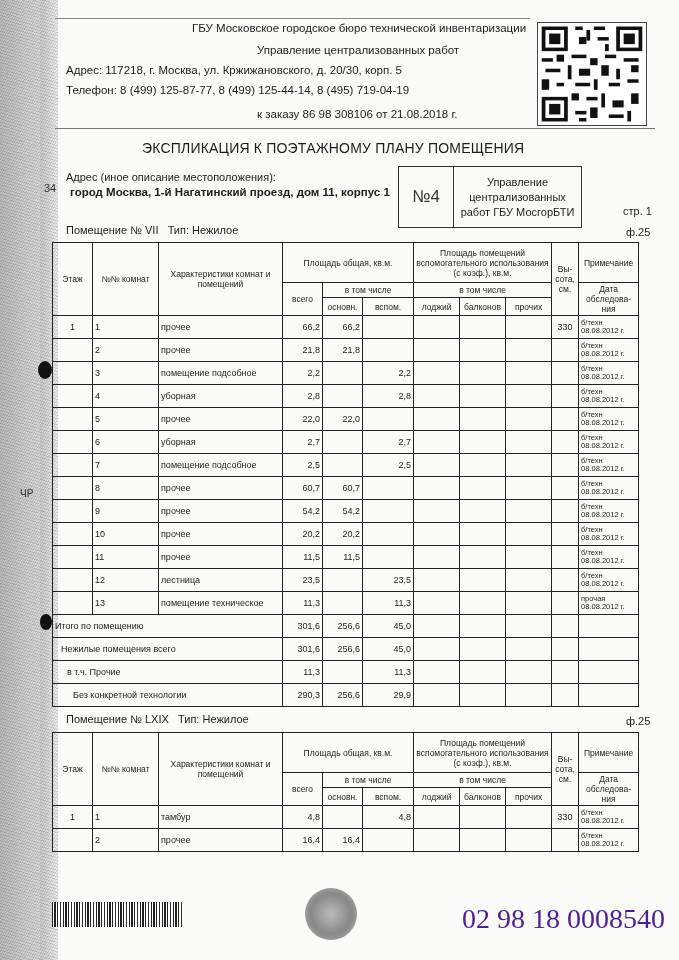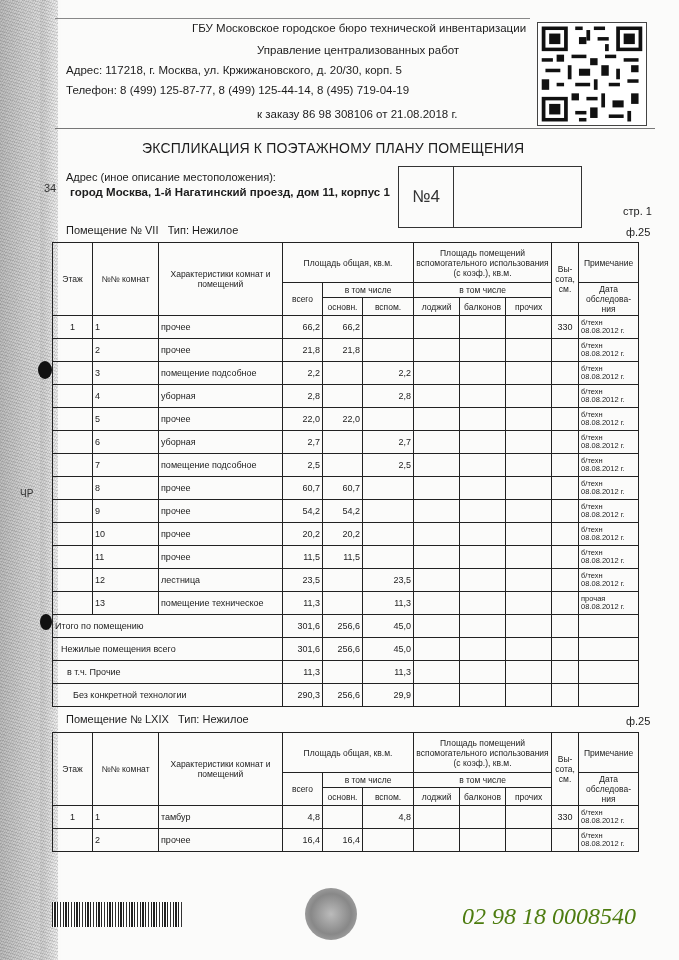--- a/index.html
+++ b/index.html
@@ -31,21 +31,21 @@
   table.grid td.l{text-align:left;}
   table.grid td.hd{white-space:normal;text-align:center;line-height:10px;font-size:8.5px;}
   table.grid td.note{font-size:7.5px;line-height:8.5px;white-space:normal;padding-left:2px;}
   table.grid td.sum{text-align:left;}
   .qr{position:absolute;left:537px;top:22px;width:108px;height:102px;border:1px solid #444;background:#fff;}
   .qr svg{width:100%;height:100%;display:block;}
   .barcode{position:absolute;left:52px;top:902px;width:130px;height:25px;
      background:repeating-linear-gradient(90deg,#222 0 1px,#fff 1px 2px,#222 2px 4px,#fff 4px 5px,#222 5px 6px,#fff 6px 8px,#333 8px 9px,#fff 9px 11px);}
   .seal{position:absolute;left:305px;top:888px;width:52px;height:52px;border-radius:50%;
      background:radial-gradient(circle,#bbb 0%,#888 55%,#999 70%,#ccc 100%);}
-  .docnum{position:absolute;left:462px;top:903px;font-family:"Liberation Serif",serif;font-size:24px;color:#4d7c0f;font-style:italic;}
+  .docnum{position:absolute;left:462px;top:903px;font-family:"Liberation Serif",serif;font-size:28px;color:#4c1d95;}
   .topline{position:absolute;left:55px;top:18px;width:475px;height:1px;background:#888;}
   .sepline{position:absolute;left:55px;top:128px;width:600px;height:1px;background:#777;}
 </style>
 </head>
 <body>
 
 <div class="scanstrip"></div>
 <div class="scanstrip2"></div>
 <div class="hole" style="left:38px;top:361px;"></div>
 <div class="hole" style="left:40px;top:614px;width:12px;height:16px;"></div>
@@ -112,20 +112,25 @@
 
 <div class="sepline"></div>
 
 <div class="abs title" style="left:128px;top:140px;">ЭКСПЛИКАЦИЯ К ПОЭТАЖНОМУ ПЛАНУ ПОМЕЩЕНИЯ</div>
 
 <div class="abs addr-label" style="left:52px;top:171px;">Адрес (иное описание местоположения):</div>
 <div class="abs addr-value" style="left:56px;top:186px;">город Москва, 1-й Нагатинский проезд, дом 11, корпус 1</div>
 
 <div class="stamp">
   <div class="num">№4</div>
+  <div class="org">
+    <span>Управление</span>
+    <span>централизованных</span>
+    <span>работ ГБУ МосгорБТИ</span>
+  </div>
 </div>
 <div class="abs small" style="left:609px;top:205px;">стр. 1</div>
 
 <div class="abs small" style="left:52px;top:224px;">
   <span>Помещение № VII</span>&nbsp;&nbsp;&nbsp;<span>Тип: Нежилое</span>
 </div>
 <div class="abs small" style="left:612px;top:226px;">ф.25</div>
 
 <table class="grid" style="left:52px;top:242px;width:586px;">
   <colgroup>

